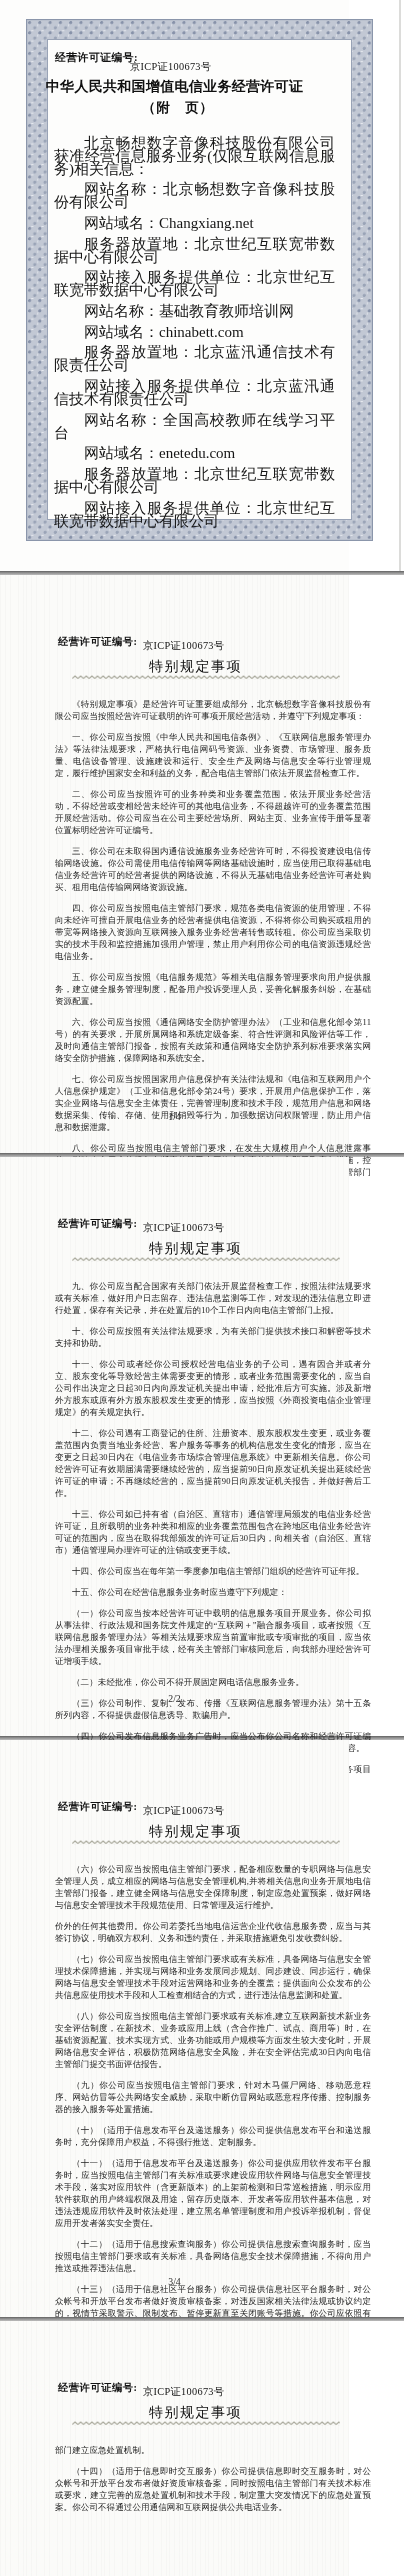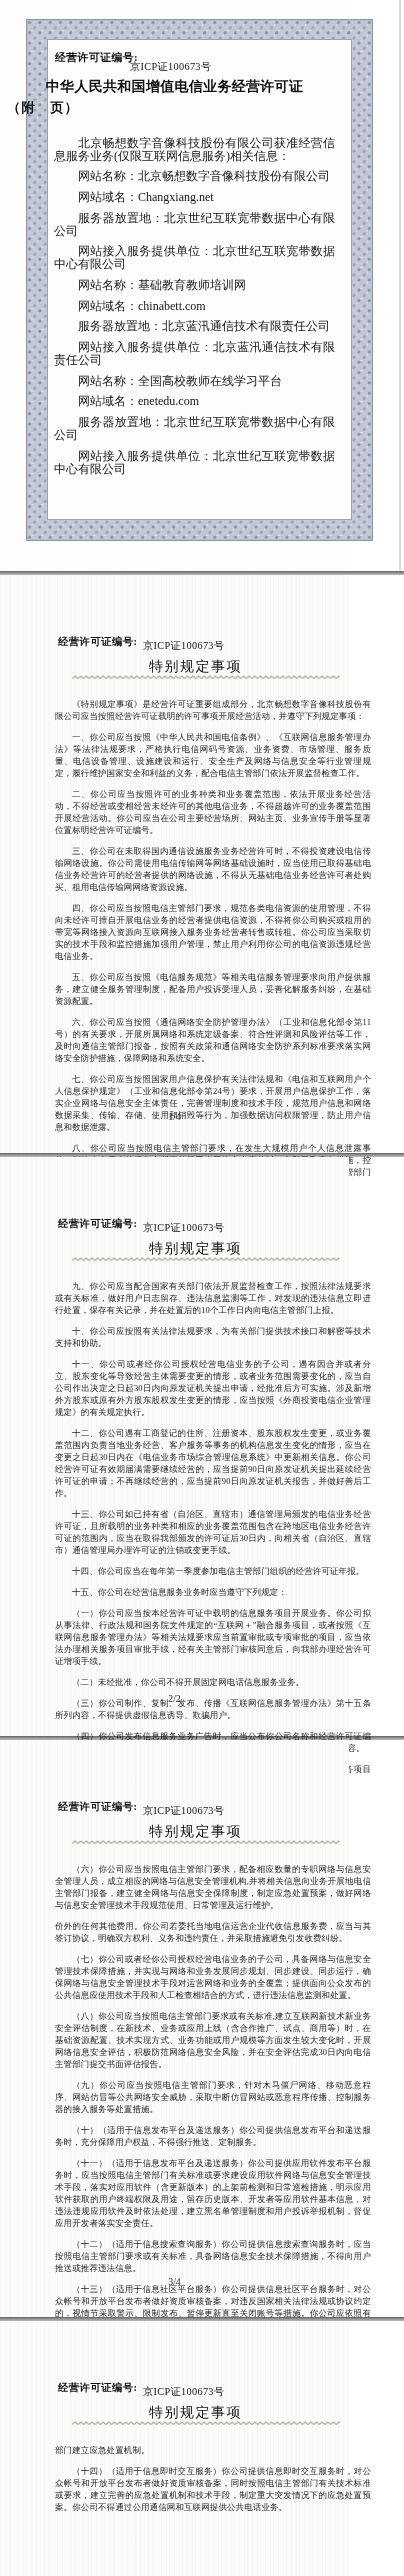--- a/index.html
+++ b/index.html
@@ -28,22 +28,22 @@
       radial-gradient(circle at 0px 5.2px,#dfe3ea 0.9px,rgba(0,0,0,0) 1.4px);
     background-size:10.3px 10.3px;
     border:1px solid #8b96ab;
     box-shadow:inset 0 0 0 1px #b9c0cd;}
   .cert-frame .inner{position:absolute;inset:20.6px;background:#fdfdfc;border:1px solid #99a3b6;}
   .page-edge{position:absolute;top:0;bottom:0;width:1.5px;background:#dcdcda;}
   .cert-text{position:absolute;z-index:3;}
   .p1-label{left:55px;top:51px;font-size:10.8px;font-weight:700;letter-spacing:0.5px;color:#141414;}
   .p1-no{left:130px;top:60px;font-size:10.3px;color:#141414;letter-spacing:0.3px;}
   .p1-title{left:0;right:0;top:78px;text-align:center;font-size:14px;font-weight:700;color:#101010;letter-spacing:0.3px;}
-  .p1-sub{left:0;right:0;top:99px;text-align:left;font-size:13.4px;font-weight:700;color:#101010;letter-spacing:1px;padding-left:7px;}
-  .p1-body{left:54px;top:137px;width:281px;font-size:12px;color:#151515;}
+  .p1-sub{left:0;right:0;top:99px;text-align:center;font-size:13.4px;font-weight:700;color:#101010;letter-spacing:1px;padding-left:7px;}
+  .p1-body{left:54px;top:137px;width:281px;font-size:15px;color:#151515;}
   .p1-body .intro{margin:0 0 7.2px 0;line-height:13px;text-indent:2em;text-align:justify;}
   .p1-body .entry{margin:0 0 7.7px 0;line-height:13px;text-indent:2em;text-align:justify;}
 
   
   .prov-page .lic-label{position:absolute;left:58px;top:60px;font-size:10.3px;font-weight:700;letter-spacing:0.5px;color:#141414;}
   .prov-page .lic-no{position:absolute;left:143px;top:64px;font-size:10.3px;color:#141414;letter-spacing:0.3px;}
   .prov-page .prov-title{position:absolute;left:0;right:0;top:75px;margin:8px;text-align:center;
     font-size:14px;font-weight:400;letter-spacing:1.5px;color:#101010;padding-left:42px;}
   .prov-page .zigzag{position:absolute;left:71px;top:100px;}
   .prov-page .prov-body{position:absolute;left:46px;top:114px;width:334px;
@@ -155,21 +155,21 @@
   <section class="page textured prov-page" id="prov-2">
     <div class="lic-label">经营许可证编号:</div>
     <div class="lic-no">京ICP证100673号</div>
     <h2 class="prov-title">特别规定事项</h2>
     <svg class="zigzag" width="270" height="4.6" viewBox="0 0 524 9">
         <rect width="524" height="9" fill="url(#zigzag)"></rect>
       </svg>
     <div class="prov-body">
         <p class="para">（六）你公司应当按照电信主管部门要求，配备相应数量的专职网络与信息安全管理人员，成立相应的网络与信息安全管理机构,并将相关信息向业务开展地电信主管部门报备，建立健全网络与信息安全保障制度，制定应急处置预案，做好网络与信息安全管理技术手段规范使用、日常管理及运行维护。</p>
         <p class="para cont">价外的任何其他费用。你公司若委托当地电信运营企业代收信息服务费，应当与其签订协议，明确双方权利、义务和违约责任，并采取措施避免引发收费纠纷。</p>
-        <p class="para">（七）你公司或者经你公司授权经营电信业务的子公司，具备网络与信息安全管理技术保障措施，并实现与网络和业务发展同步规划、同步建设、同步运行，确保网络与信息安全管理技术手段对运营网络和业务的全覆盖；提供面向公众发布的公共信息应使用技术手段和人工检查相结合的方式，进行违法信息监测和处置。</p>
+        <p class="para">（七）你公司应当按照电信主管部门要求或有关标准，具备网络与信息安全管理技术保障措施，并实现与网络和业务发展同步规划、同步建设、同步运行，确保网络与信息安全管理技术手段对运营网络和业务的全覆盖；提供面向公众发布的公共信息应使用技术手段和人工检查相结合的方式，进行违法信息监测和处置。</p>
         <p class="para">（八）你公司应当按照电信主管部门要求或有关标准,建立互联网新技术新业务安全评估制度，在新技术、业务或应用上线（含合作推广、试点、商用等）时，在基础资源配置、技术实现方式、业务功能或用户规模等方面发生较大变化时，开展网络信息安全评估，积极防范网络信息安全风险，并在安全评估完成30日内向电信主管部门提交书面评估报告。</p>
         <p class="para">（九）你公司应当按照电信主管部门要求，针对木马僵尸网络、移动恶意程序、网站仿冒等公共网络安全威胁，采取中断仿冒网站或恶意程序传播、控制服务器的接入服务等处置措施。</p>
         <p class="para">（十）（适用于信息发布平台及递送服务）你公司提供信息发布平台和递送服务时，充分保障用户权益，不得强行推送、定制服务。</p>
         <p class="para">（十一）（适用于信息发布平台及递送服务）你公司提供应用软件发布平台服务时，应当按照电信主管部门有关标准或要求建设应用软件网络与信息安全管理技术手段，落实对应用软件（含更新版本）的上架前检测和日常巡检措施，明示应用软件获取的用户终端权限及用途，留存历史版本、开发者等应用软件基本信息，对违法违规应用软件及时依法处理，建立黑名单管理制度和用户投诉举报机制，督促应用开发者落实安全责任。</p>
         <p class="para">（十二）（适用于信息搜索查询服务）你公司提供信息搜索查询服务时，应当按照电信主管部门要求或有关标准，具备网络信息安全技术保障措施，不得向用户推送或推荐违法信息。</p>
         <p class="para">（十三）（适用于信息社区平台服务）你公司提供信息社区平台服务时，对公众帐号和开放平台发布者做好资质审核备案，对违反国家相关法律法规或协议约定的，视情节采取警示、限制发布、暂停更新直至关闭账号等措施。你公司应依照有关法律规定，配合电信主管</p>
       </div>
     <div class="page-no">3/4</div>
   </section>
 

